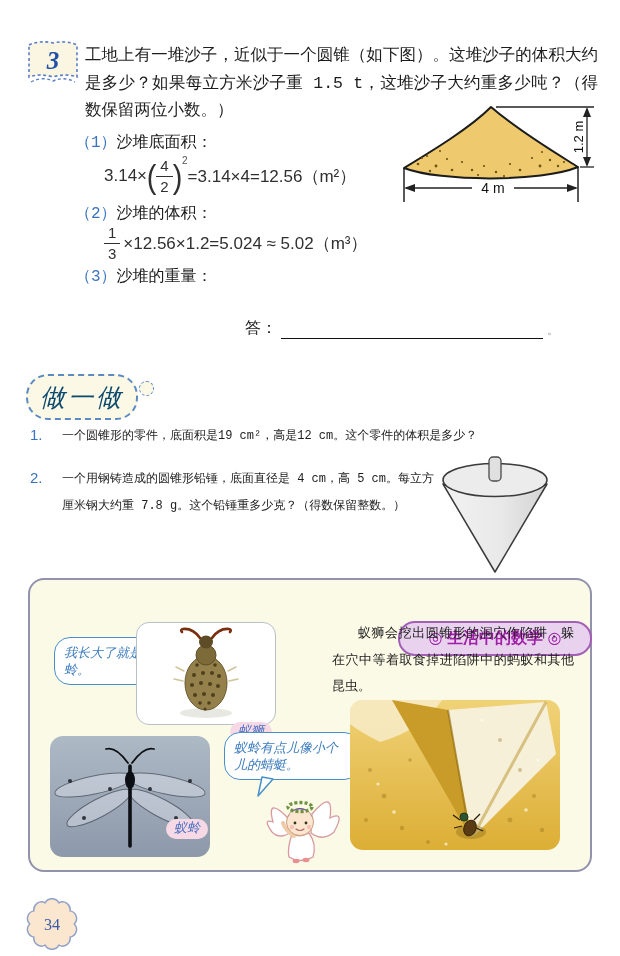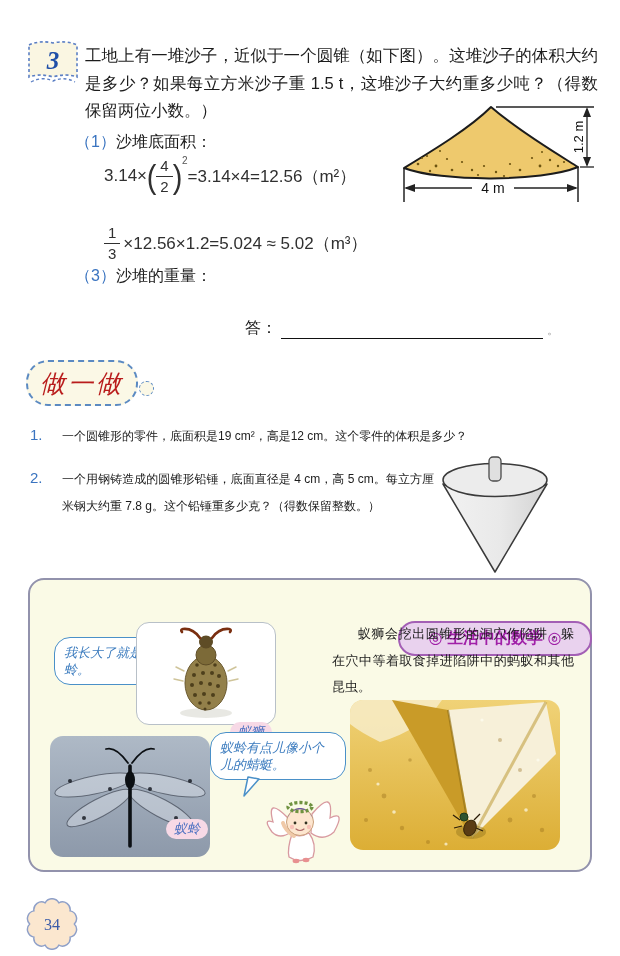--- a/index.html
+++ b/index.html
@@ -1,41 +1,41 @@
 <!DOCTYPE html>
 <html><head>
 <meta charset="utf-8">
 <style>
   html,body{margin:0;padding:0;background:#e8e8e8;}
   .page{position:relative;width:620px;height:956px;background:#ffffff;overflow:hidden;
         font-family:"Liberation Serif","DejaVu Serif",serif;color:#1c1c1c;}
   .abs{position:absolute;}
-  .cn{font-family:Liberation Sans, sans-serif;}
+  .cn{font-family:Liberation Mono, monospace;}
 
   
   .statement{left:85px;top:42px;width:513px;font-size:16.5px;line-height:27.5px;text-align:justify;}
   .step-line{font-size:16px;}
   .marker{color:#3a74c0;}
   .formula{display:flex;align-items:center;font-family:"Liberation Sans","DejaVu Sans",sans-serif;
            font-size:17px;color:#303030;}
   .paren{font-size:34px;font-weight:300;line-height:1;transform:scaleX(.85);margin:0 -1px;}
   .frac{display:inline-flex;flex-direction:column;align-items:center;font-size:15px;line-height:1.15;}
   .frac .fnum{border-bottom:1.6px solid #303030;padding:0 4px 1px;}
   .frac .fden{padding-top:1px;}
   .exp{font-size:10px;color:#555;align-self:flex-start;margin-top:1px;}
   .frest{}
   .answer-row{display:flex;align-items:flex-end;font-size:16px;}
   .answer-line{width:262px;border-bottom:1.6px solid #111;height:18px;margin:0 4px;}
   .answer-period{color:#999;font-size:12px;}
 
   
   .q-badge{left:26px;top:38px;width:54px;height:50px;}
-  .practice-badge{left:26px;top:360px;width:108px;height:42px;background:#fbf8e6;
+  .practice-badge{left:26px;top:374px;width:108px;height:42px;background:#fbf8e6;
       border:2px dashed #5b8ac2;border-radius:22px;display:flex;align-items:center;justify-content:center;
-      color:#b91c1c;font-size:25px;font-style:italic;letter-spacing:3px;}
+      color:#0c4a6e;font-size:25px;font-style:italic;letter-spacing:3px;}
   .practice-tail{left:139px;top:381px;width:13px;height:13px;background:#fbf8e6;
       border:1.5px dashed #5b8ac2;border-radius:50%;}
   .p-item-num{color:#3a74c0;font-size:15px;font-family:"Liberation Sans","DejaVu Sans",sans-serif;}
   .p-item-text{font-size:12px;line-height:27px;text-align:justify;}
 
   
   .life-panel{left:28px;top:578px;width:560px;height:290px;background:#fafae6;
       border:2px solid #9292ac;border-radius:16px;}
   .life-badge{left:398px;top:579px;width:190px;height:31px;background:#e9d2ee;
       border:2px solid #a35fb5;border-radius:17px;display:flex;align-items:center;justify-content:center;
@@ -117,20 +117,23 @@
     <span class="paren">(</span>
     <span class="frac">
       <span class="fnum">4</span>
       <span class="fden">2</span>
     </span>
     <span class="paren">)</span>
     <span class="exp">2</span>
     <span class="frest">=3.14×4=12.56（m²）</span>
   </div>
 
+  <div class="abs step-line cn" style="left:75px;top:203px;">
+    <span class="marker">（2）</span><span>沙堆的体积：</span>
+  </div>
   <div class="abs formula" style="left:104px;top:222px;height:42px;">
     <span class="frac">
       <span class="fnum">1</span>
       <span class="fden">3</span>
     </span>
     <span class="frest" style="margin-left:3px;">×12.56×1.2=5.024 ≈ 5.02（m³）</span>
   </div>
 
   <div class="abs step-line cn" style="left:75px;top:266px;">
     <span class="marker">（3）</span><span>沙堆的重量：</span>
@@ -232,21 +235,21 @@
           <circle cx="126" cy="82" r="2"></circle>
       </g>
       <path d="M78,27 Q66,10 56,13" fill="none" stroke="#0c1014" stroke-width="1.8" stroke-linecap="round"></path>
       <path d="M82,27 Q94,10 104,13" fill="none" stroke="#0c1014" stroke-width="1.8" stroke-linecap="round"></path>
       <ellipse cx="80" cy="44" rx="5" ry="9" fill="#0c1014"></ellipse>
       <line x1="80" y1="30" x2="80" y2="110" stroke="#0c1014" stroke-width="3.6" stroke-linecap="round"></line>
     </svg>
   </div>
   <div class="abs pink-label cn" style="left:166px;top:819px;">蚁蛉</div>
 
-  <div class="abs bubble" style="left:210px;top:732px;width:116px;">
+  <div class="abs bubble" style="left:224px;top:732px;width:116px;">
     <span>蚁蛉有点儿像小个儿的蜻蜓。</span>
     <svg width="20" height="22" style="position:absolute;left:30px;bottom:-19px;">
       <path d="M3,20 L7,1 L18,3 Z" fill="#fff" stroke="#4a90c8" stroke-width="1.5" stroke-linejoin="round"></path>
     </svg>
   </div>
 
   <div class="abs" style="left:260px;top:786px;">
     <svg width="86" height="82" viewBox="0 0 86 82">
       <path d="M28,32 Q6,10 13,36 Q2,32 12,46 Q20,54 31,46 Z" fill="#ffffff" stroke="#d89aa0" stroke-width="1.3"></path>
       <path d="M52,28 Q74,2 70,32 Q86,24 74,46 Q63,56 51,47 Z" fill="#ffffff" stroke="#d89aa0" stroke-width="1.3"></path>

